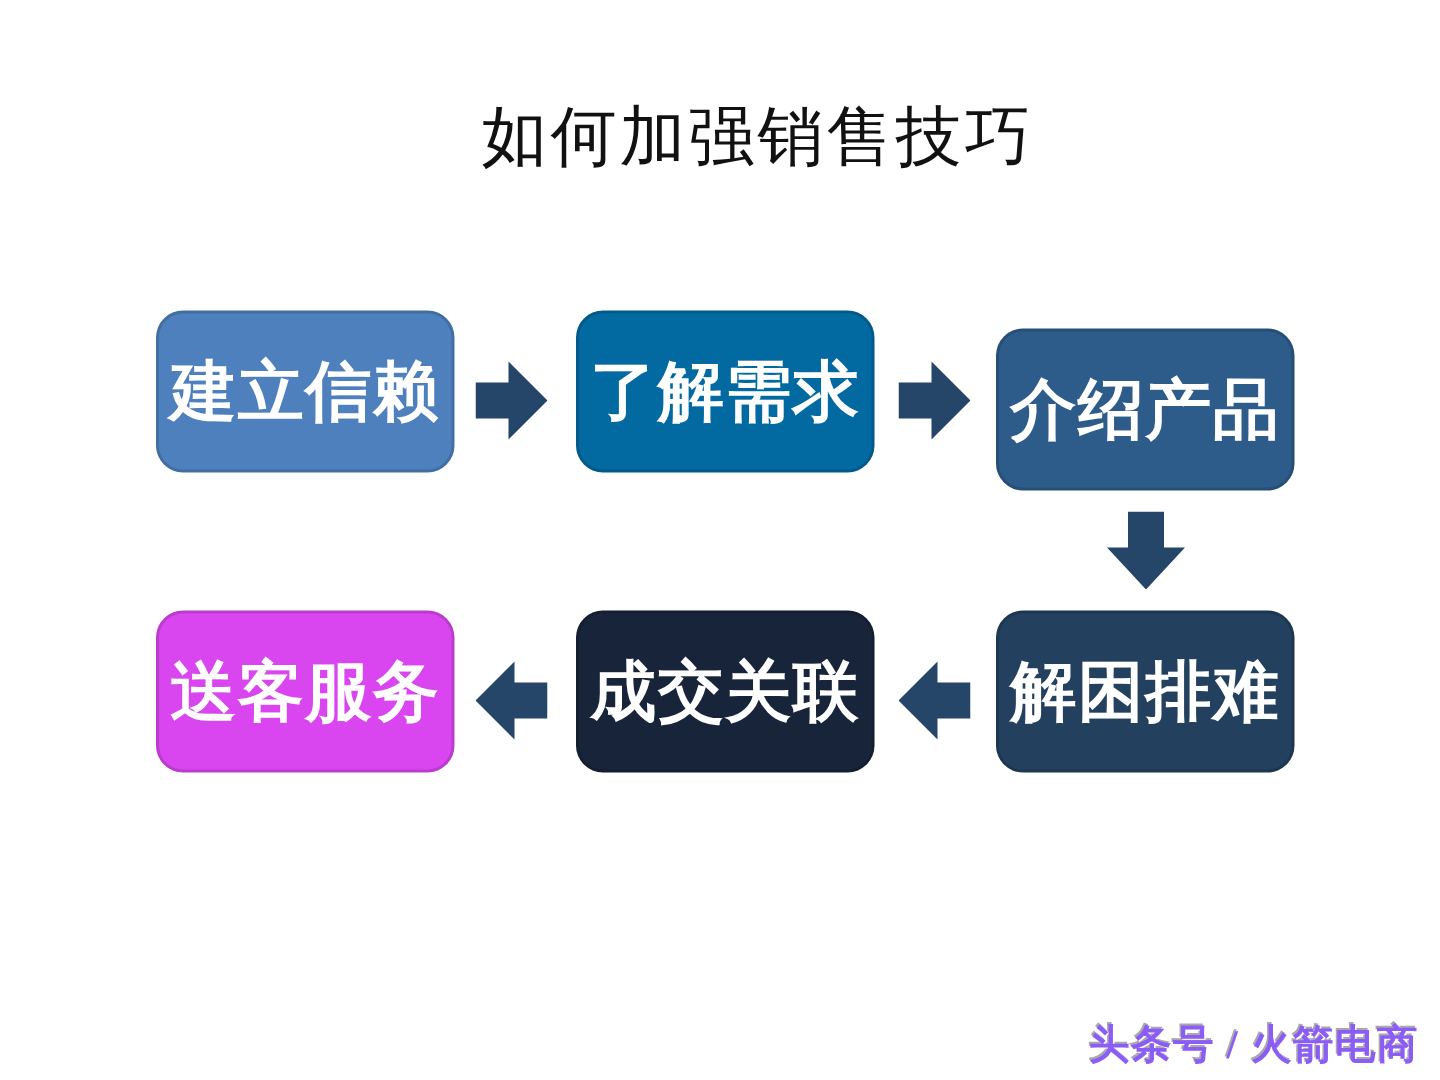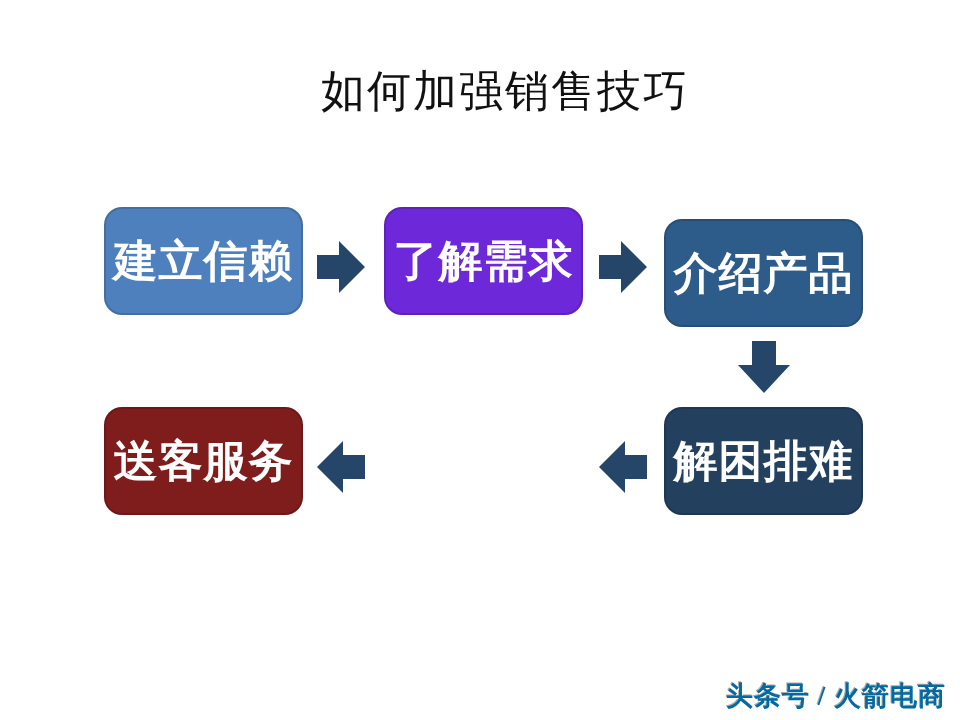--- a/index.html
+++ b/index.html
@@ -64,21 +64,21 @@
   .arrow-down-1  { left: 736px; top: 341px; }
   .arrow-left-1  { left: 599px; top: 439px; }
   .arrow-left-2  { left: 317px; top: 439px; }
 
   .watermark {
     position: absolute;
     right: 14px;
     bottom: 6px;
     font-size: 27px;
     font-weight: 700;
-    color: #0369a1;
+    color: #8b5cf6;
     text-shadow: 1px 1px 0 #ffffff, -1px -1px 0 #a9a9a9;
     letter-spacing: 1px;
   }
 </style>
 </head>
 <body>
 
 <div class="slide">
 
   <div class="slide-title">如何加强销售技巧</div>
@@ -86,21 +86,21 @@
   <div class="flow-box pos-r1c1" style="background-color: rgb(77, 128, 189);">
     <span class="box-label">建立信赖</span>
   </div>
 
   <div class="arrow arrow-right-1">
     <svg width="48" height="56" viewBox="0 0 48 56">
       <path d="M0,16 L22,16 L22,2 L48,28 L22,54 L22,40 L0,40 Z" fill="currentColor"></path>
     </svg>
   </div>
 
-  <div class="flow-box pos-r1c2" style="background-color: #6d28d9;">
+  <div class="flow-box pos-r1c2" style="background-color: #0369a1;">
     <span class="box-label">了解需求</span>
   </div>
 
   <div class="arrow arrow-right-2">
     <svg width="48" height="56" viewBox="0 0 48 56">
       <path d="M0,16 L22,16 L22,2 L48,28 L22,54 L22,40 L0,40 Z" fill="currentColor"></path>
     </svg>
   </div>
 
   <div class="flow-box pos-r1c3" style="background-color: rgb(46, 92, 138); margin-top: 12px;">
@@ -116,26 +116,29 @@
   <div class="flow-box pos-r2c3" style="background-color: rgb(36, 64, 95);">
     <span class="box-label">解困排难</span>
   </div>
 
   <div class="arrow arrow-left-1">
     <svg width="48" height="56" viewBox="0 0 48 56">
       <path d="M48,16 L26,16 L26,2 L0,28 L26,54 L26,40 L48,40 Z" fill="currentColor"></path>
     </svg>
   </div>
 
+  <div class="flow-box pos-r2c2" style="background-color: rgb(23, 36, 58);">
+    <span class="box-label">成交关联</span>
+  </div>
 
   <div class="arrow arrow-left-2">
     <svg width="48" height="56" viewBox="0 0 48 56">
       <path d="M48,16 L26,16 L26,2 L0,28 L26,54 L26,40 L48,40 Z" fill="currentColor"></path>
     </svg>
   </div>
 
-  <div class="flow-box pos-r2c1" style="background-color: #7f1d1d;">
+  <div class="flow-box pos-r2c1" style="background-color: #d946ef;">
     <span class="box-label">送客服务</span>
   </div>
 
   <div class="watermark">头条号 / 火箭电商</div>
 
 </div>
 
 </body></html>

